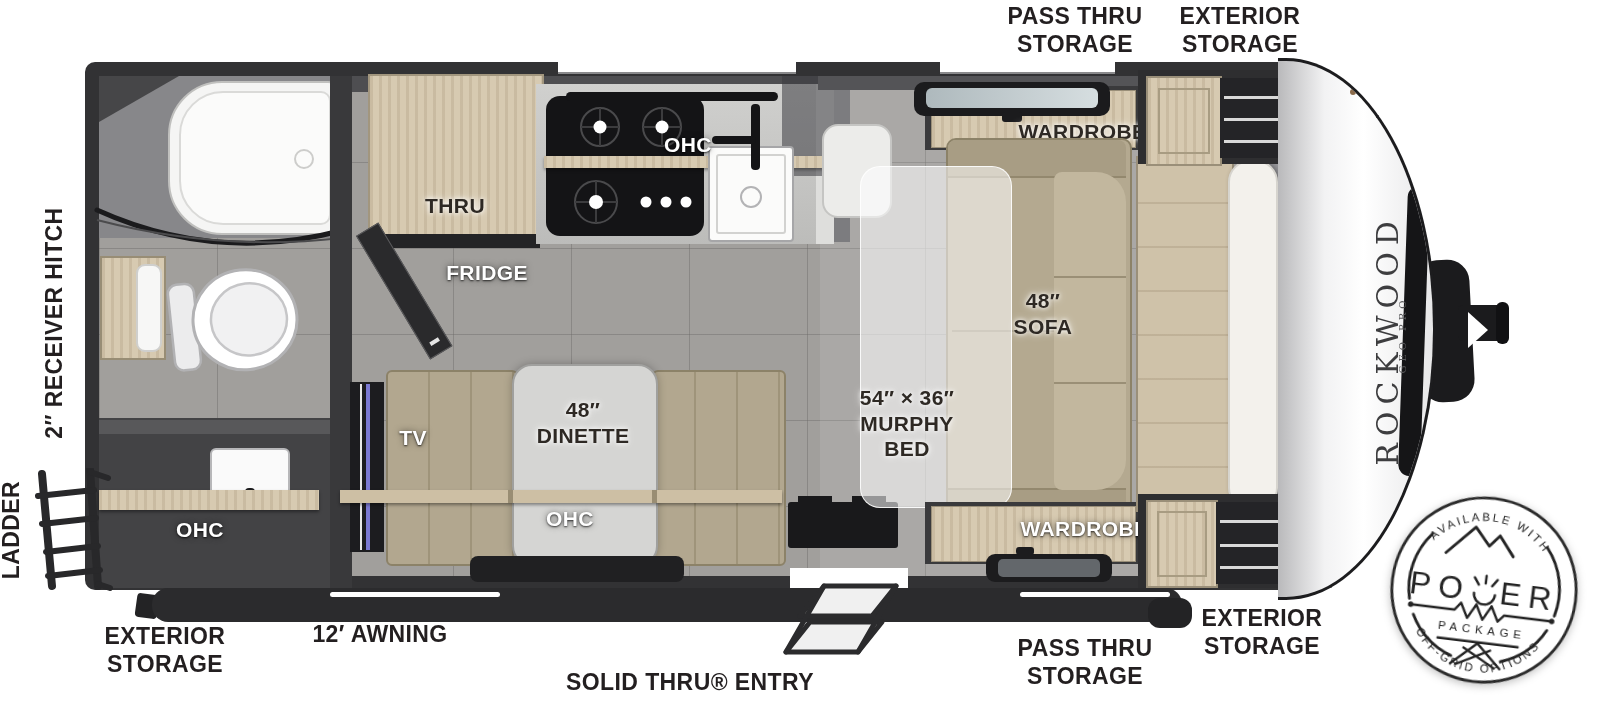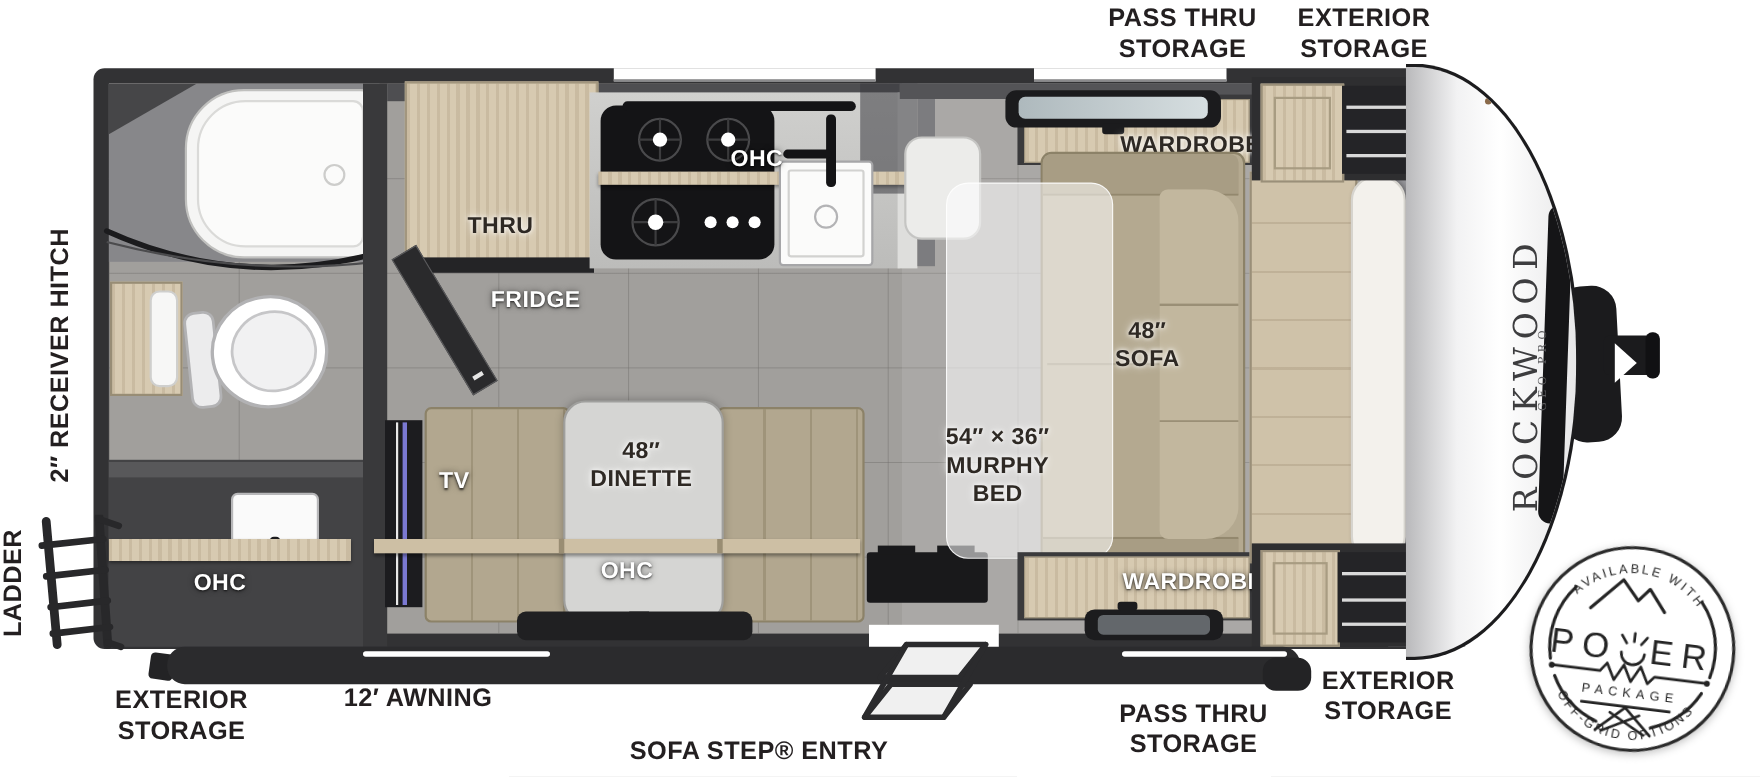--- a/index.html
+++ b/index.html
@@ -223,21 +223,21 @@
 
   <div class="lbl out" style="left:965px;top:2px;width:220px;">PASS THRU
 STORAGE</div>
   <div class="lbl out" style="left:1130px;top:2px;width:220px;">EXTERIOR
 STORAGE</div>
   <div class="lbl out rot" style="left:-111px;top:309px;width:330px;height:28px;">2″ RECEIVER HITCH</div>
   <div class="lbl out rot" style="left:-45px;top:517px;width:110px;height:26px;">LADDER</div>
   <div class="lbl out" style="left:65px;top:622px;width:200px;">EXTERIOR
 STORAGE</div>
   <div class="lbl out" style="left:270px;top:620px;width:220px;">12′ AWNING</div>
-  <div class="lbl out" style="left:560px;top:668px;width:260px;">SOFA STEP® ENTRY</div>
+  <div class="lbl out" style="left:560px;top:668px;width:260px;">SOLID THRU® ENTRY</div>
   <div class="lbl out" style="left:975px;top:634px;width:220px;">PASS THRU
 STORAGE</div>
   <div class="lbl out" style="left:1152px;top:604px;width:220px;">EXTERIOR
 STORAGE</div>
 
   <svg class="abs" style="left:1388px;top:494px;transform:rotate(7deg);filter:drop-shadow(0 2px 4px rgba(0,0,0,.25));" width="192" height="192" viewBox="0 0 200 200">
     <defs>
       <path id="arcTop" d="M 24 104 A 76 76 0 0 1 176 104"></path>
       <path id="arcBot" d="M 22 108 A 78 78 0 0 0 178 108"></path>
     </defs>

